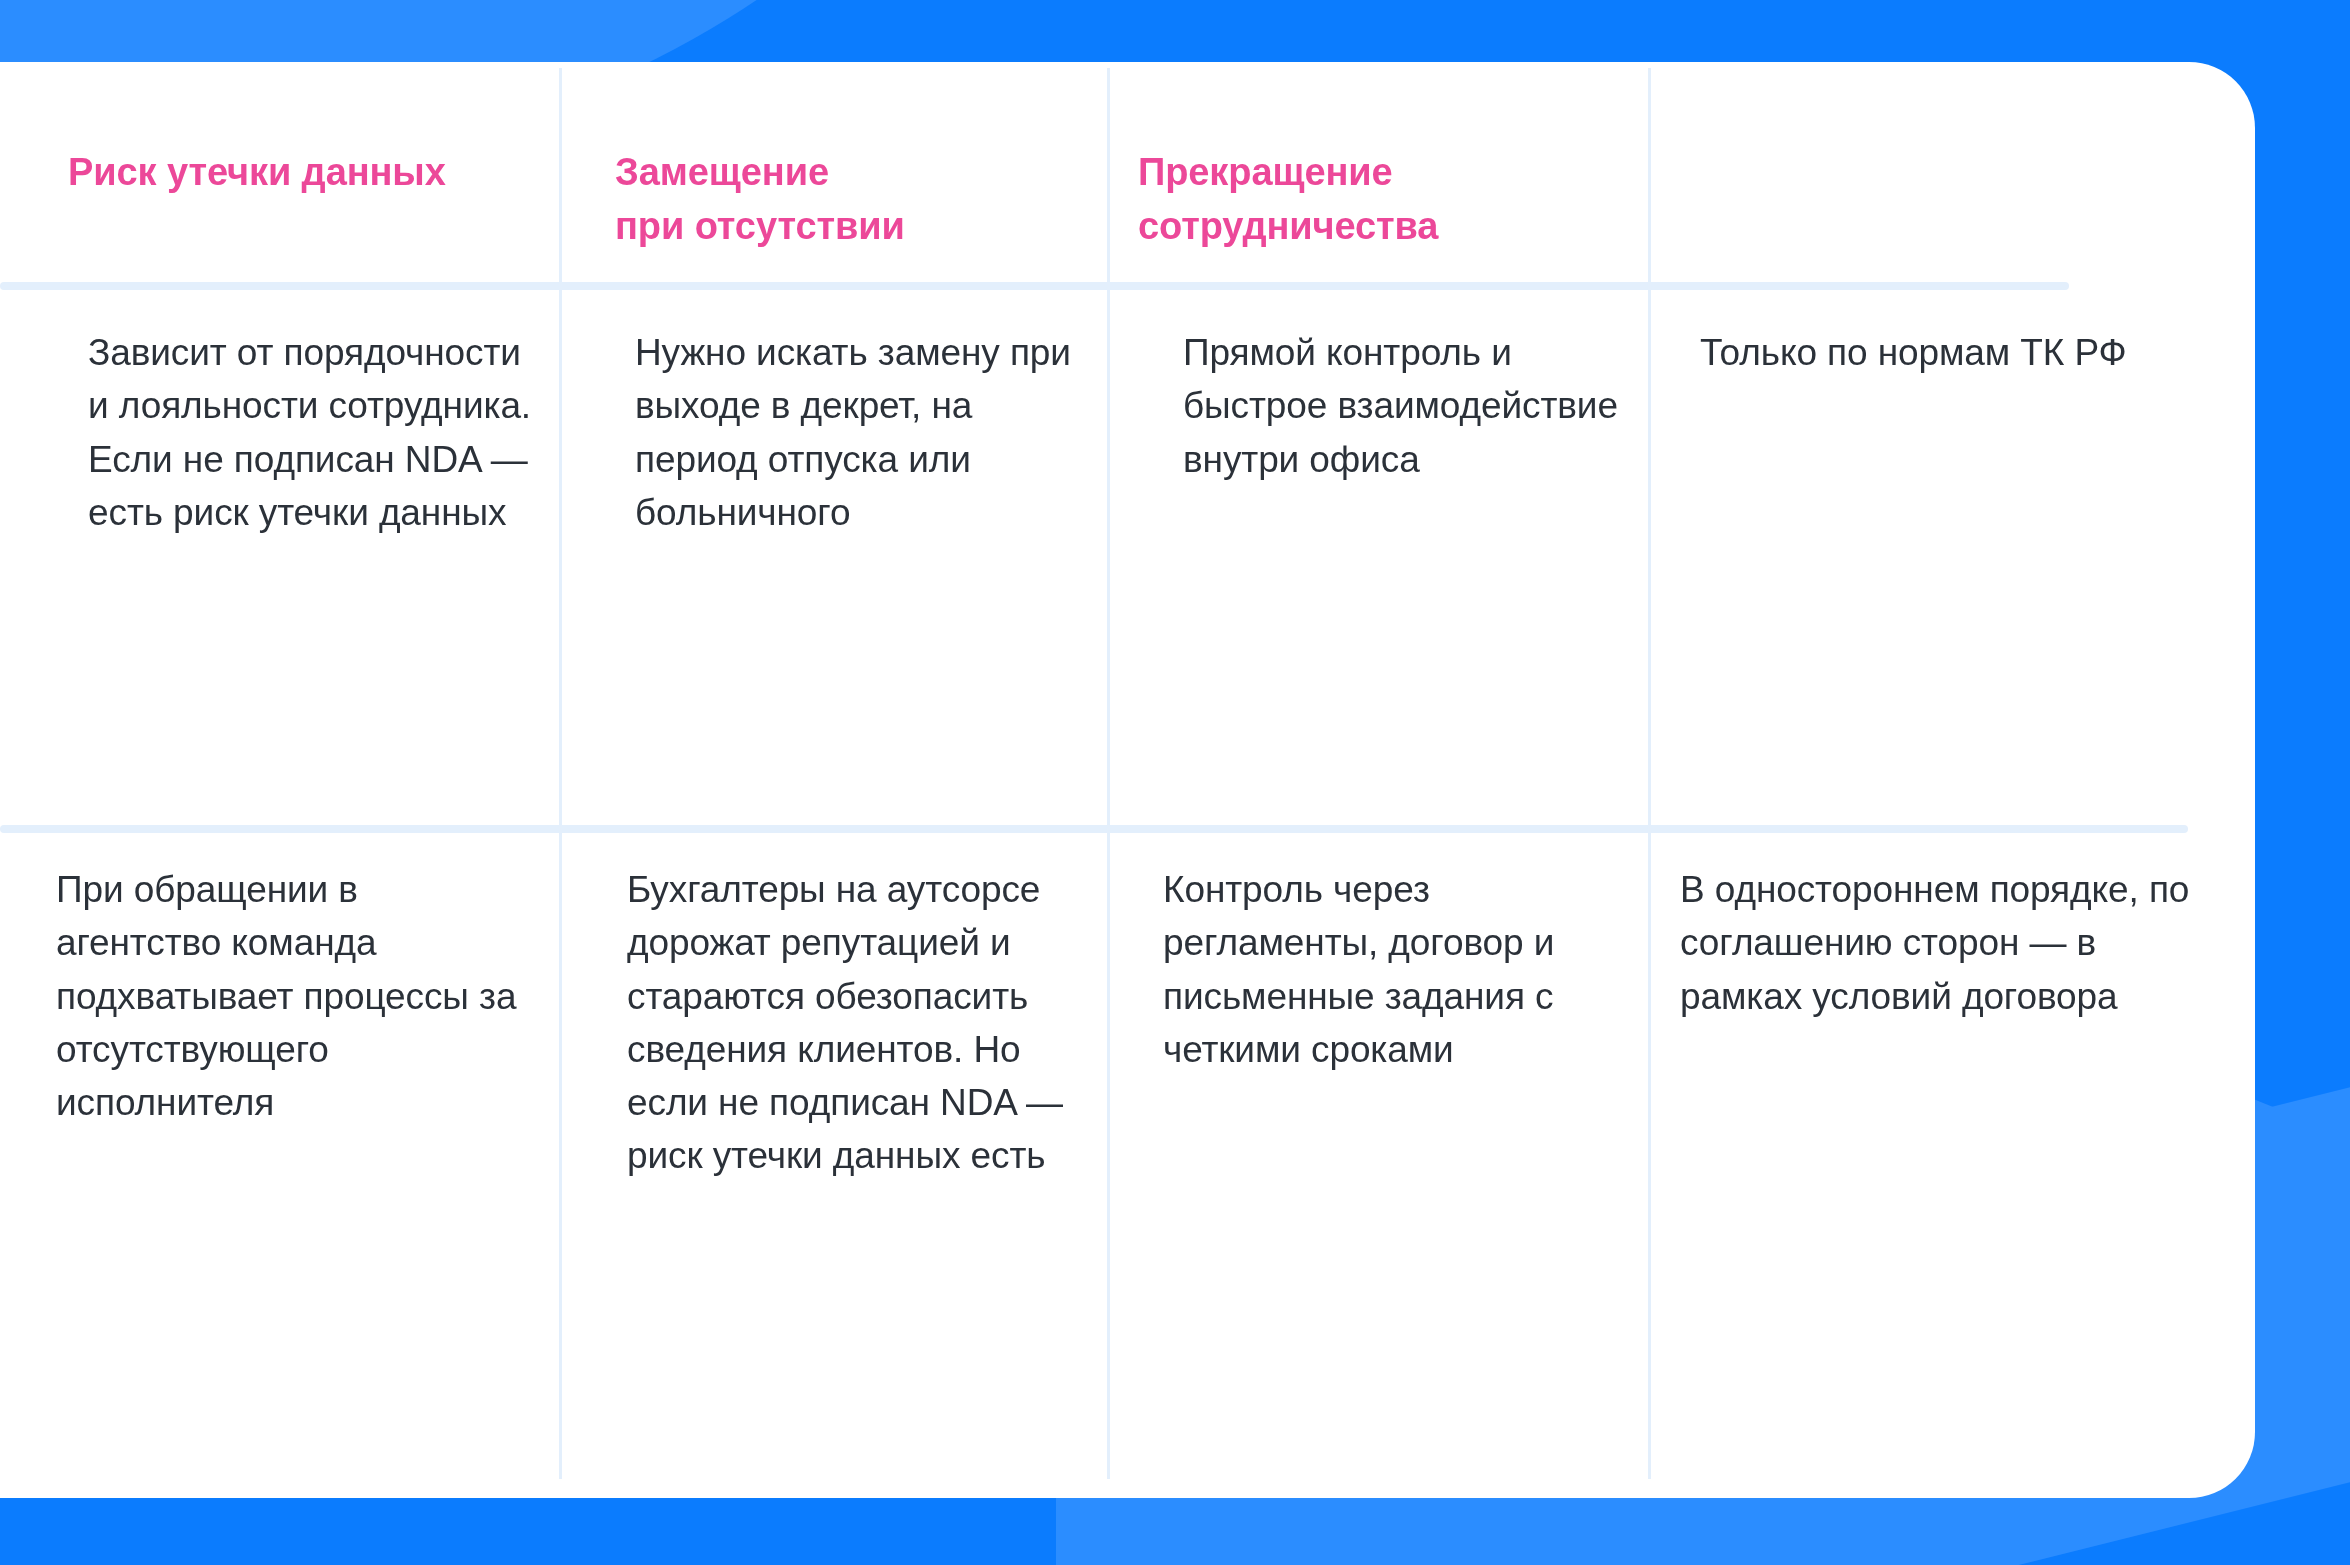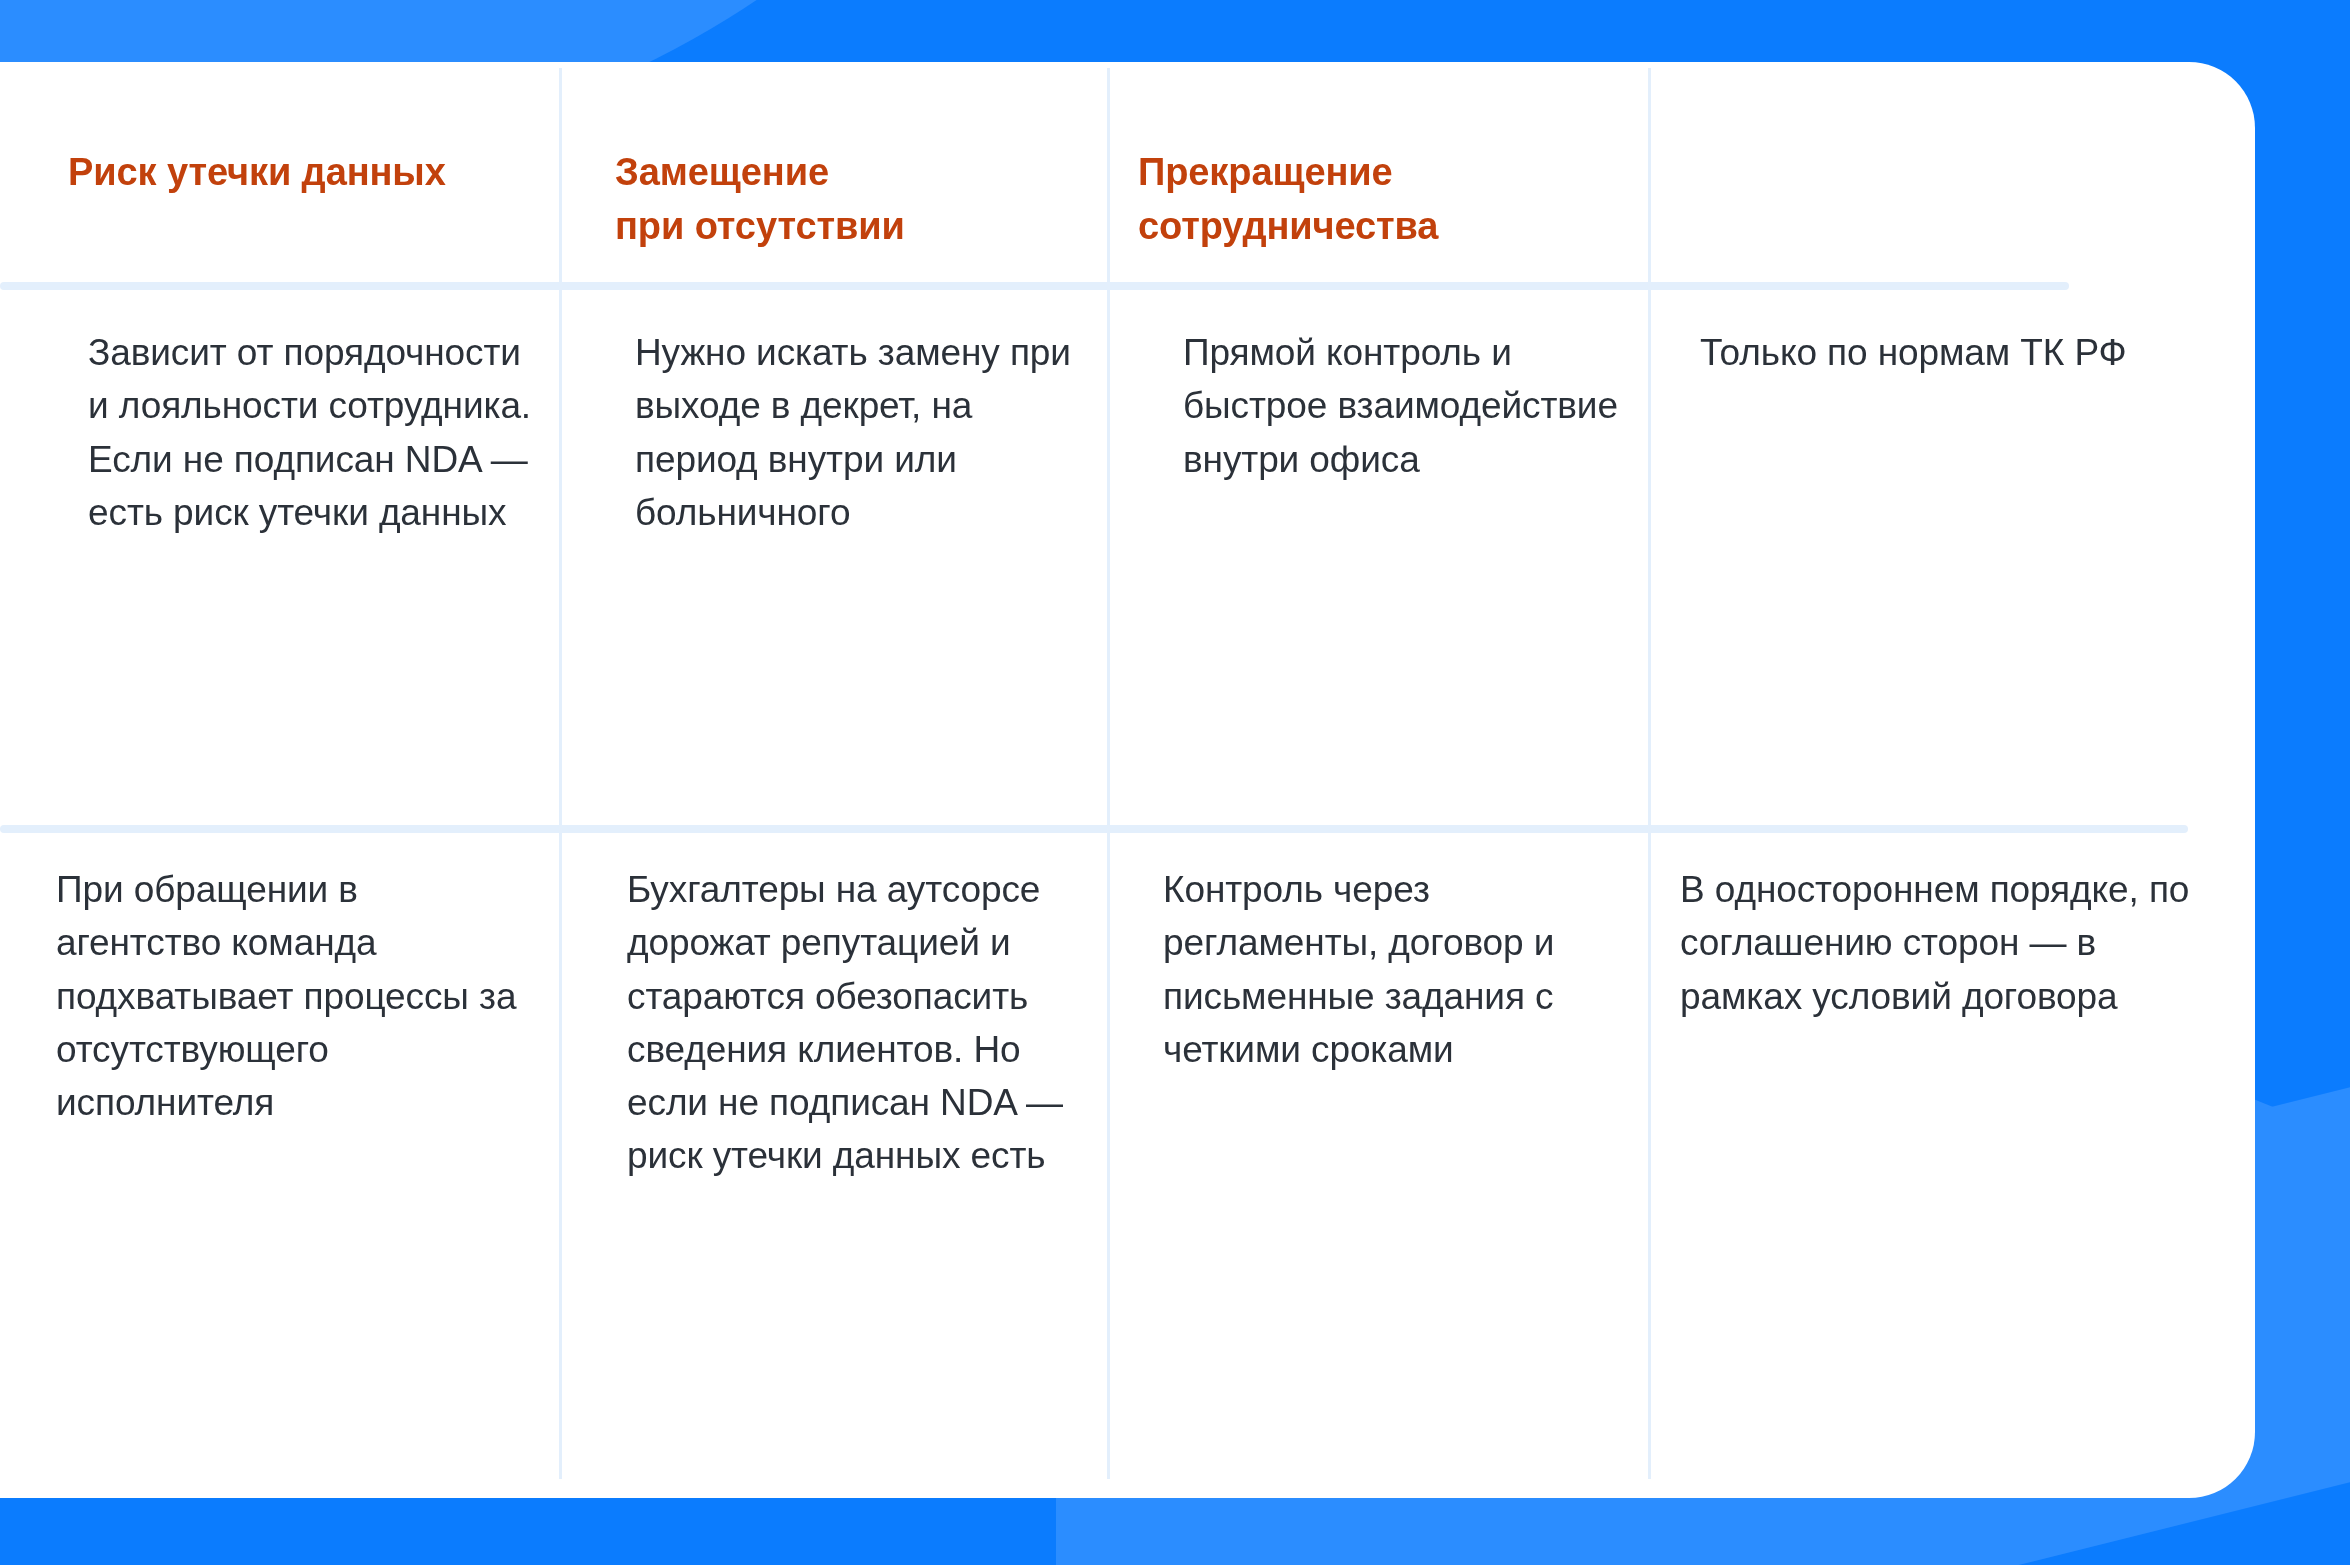--- a/index.html
+++ b/index.html
@@ -111,21 +111,21 @@
   }
   .cell.c0 { padding-left: 68px; }
   .cell.c1 { padding-left: 56px; }
   .cell.c2 { padding-left: 57px; }
   .cell.c3 { padding-left: 32px; }
 
   .th {
     font-size: 38px;
     font-weight: 700;
     line-height: 1.42;
-    color: #c2410c;
+    color: #ec4899;
     letter-spacing: -0.1px;
     white-space: pre-line;
   }
   .td {
     font-size: 37px;
     font-weight: 400;
     line-height: 1.44;
     color: #2b3139;
     letter-spacing: -0.1px;
   }
@@ -153,21 +153,21 @@
       <div class="grid head">
         <div class="cell c0 th">Риск утечки данных</div>
         <div class="cell c1 th">Замещение
 при отсутствии</div>
         <div class="cell c3 th">Прекращение
 сотрудничества</div>
       </div>
 
       <div class="grid body1">
         <div class="cell c0 td">Зависит от порядочности и лояльности сотрудника. Если не подписан NDA — есть риск утечки данных</div>
-        <div class="cell c1 td">Нужно искать замену при выходе в декрет, на период внутри или больничного</div>
+        <div class="cell c1 td">Нужно искать замену при выходе в декрет, на период отпуска или больничного</div>
         <div class="cell c2 td">Прямой контроль и быстрое взаимодействие внутри офиса</div>
         <div class="cell c3 td">Только по нормам ТК РФ</div>
       </div>
 
       <div class="grid body2">
         <div class="cell c1 td">При обращении в агентство команда подхватывает процессы за отсутствующего исполнителя</div>
         <div class="cell c0 td">Бухгалтеры на аутсорсе дорожат репутацией и стараются обезопасить сведения клиентов. Но если не подписан NDA — риск утечки данных есть</div>
         <div class="cell c2 td">Контроль через регламенты, договор и письменные задания с четкими сроками</div>
         <div class="cell c3 td">В одностороннем порядке, по соглашению сторон — в рамках условий договора</div>
       </div>

